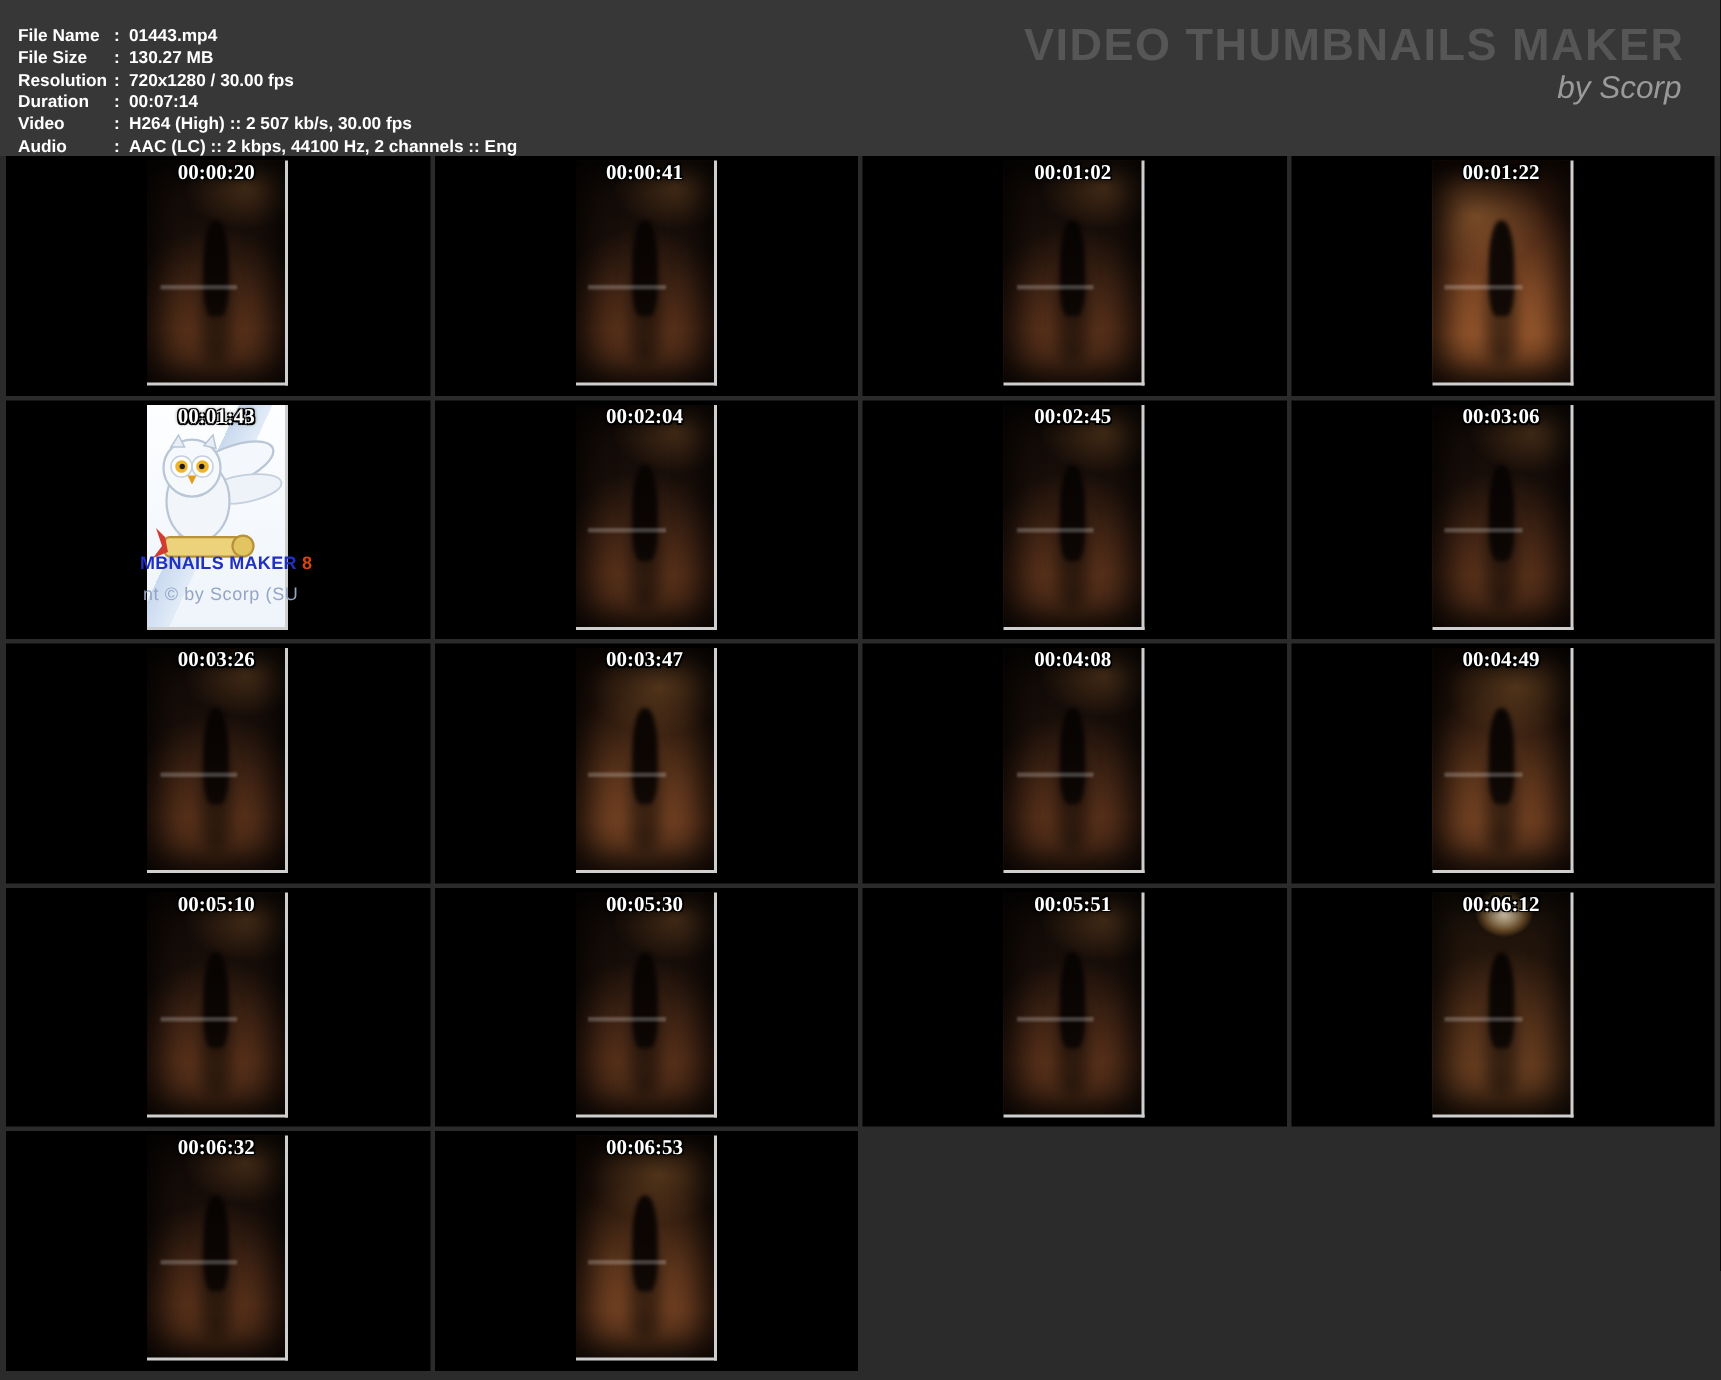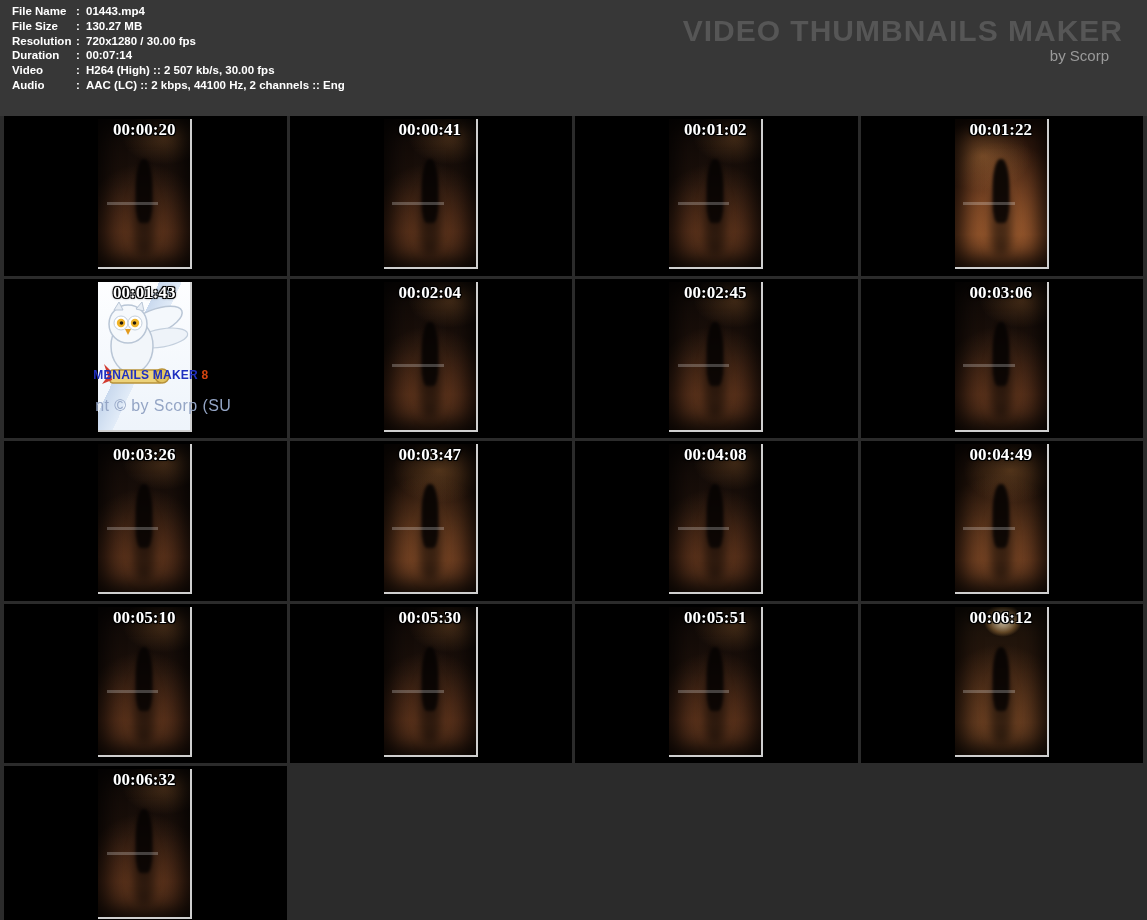--- a/index.html
+++ b/index.html
@@ -2,33 +2,33 @@
 <html><head>
 <meta charset="utf-8">
 <style>
   html,body{margin:0;padding:0;background:#000;}
   .sheet{
     position:relative;width:1147px;height:920px;overflow:hidden;
     font-family:"Liberation Sans",sans-serif;background:#000;
   }
   
   .header{
-    position:relative;box-sizing:border-box;height:116px;background:#373737;
-    padding:4px 0 0 12px;
+    position:relative;box-sizing:border-box;height:104px;background:#373737;
+    padding:17px 0 0 12px;
   }
   .hline{display:flex;line-height:14.8px;font-size:11.5px;font-weight:bold;color:#ffffff;}
   .hlabel{width:64px;}
   .hcolon{width:10px;}
   .hvalue{white-space:nowrap;}
   .logo{position:absolute;top:16px;right:24px;text-align:right;}
   .logo-title{
     font-size:30px;font-weight:bold;letter-spacing:1px;color:#565656;
     white-space:nowrap;line-height:30px;
   }
-  .logo-sub{font-size:15px;color:#9a9a9a;margin-top:1px;margin-right:14px;}
+  .logo-sub{font-size:21px;color:#9a9a9a;margin-top:1px;margin-right:2px;font-style:italic;}
   
   .grid{
     box-sizing:border-box;height:816px;display:grid;
     grid-template-columns:repeat(4,1fr);grid-template-rows:repeat(5,1fr);
     gap:3px;background:#2b2b2b;padding:0 4px 6px 4px;
   }
   .cell{
     position:relative;background:#000;display:flex;justify-content:center;
     align-items:flex-start;padding-top:3px;overflow:hidden;
   }
@@ -66,41 +66,41 @@
       linear-gradient(180deg,#171009 0%,#2a180d 45%,#3b2212 78%,#170d07 100%);
   }
   .v-mid{
     background:
       radial-gradient(65px 45px at 60% 18%, rgba(210,140,70,.30), transparent 72%),
       radial-gradient(90px 100px at 48% 75%, rgba(175,105,55,.55), transparent 80%),
       linear-gradient(180deg,#120a06 0%,#2a170c 48%,#452413 78%,#1b0e08 100%);
   }
   .ts{
     position:absolute;top:1px;left:0;right:0;text-align:center;z-index:4;
-    font-family:"Liberation Serif",serif;font-weight:600;font-size:17px;color:#fff;
+    font-family:"Liberation Serif",serif;font-weight:600;font-size:14px;color:#fff;
     white-space:nowrap;
     text-shadow:-1px -1px 0 #000,1px -1px 0 #000,-1px 1px 0 #000,1px 1px 0 #000,0 0 3px #000;
   }
   
   .logo-frame{
     background:
       linear-gradient(115deg, rgba(201,217,238,0) 38%, #c9d9ee 38%, #e2ecf8 52%, rgba(201,217,238,0) 52%),
       linear-gradient(180deg,#fdfeff 0%,#eef4fb 100%);
     box-shadow:none;
   }
   .logo-frame::before,.logo-frame::after{display:none;}
   .owl{position:absolute;top:12px;left:-6px;}
   .vtm-line1{
-    position:absolute;bottom:48px;left:-5px;right:-2px;white-space:nowrap;
+    position:absolute;bottom:36px;left:-5px;right:-2px;white-space:nowrap;
     font-size:12px;font-weight:bold;color:#2030c0;letter-spacing:.2px;
   }
   .vtm-line1 .accent{color:#d4450f;}
   .vtm-line2{
     position:absolute;bottom:15px;left:-3px;white-space:nowrap;
-    font-size:16px;color:#94a5c5;letter-spacing:.4px;
+    font-size:12px;color:#94a5c5;letter-spacing:.4px;
   }
 </style>
 </head>
 <body>
 
 <div class="sheet">
 
   <div class="header">
     <div class="hline">
       <span class="hlabel">File Name</span>
@@ -243,15 +243,20 @@
     <div class="cell">
       <div class="frame v-glow">
         <span class="ts">00:06:12</span>
       </div>
     </div>
     <div class="cell">
       <div class="frame">
         <span class="ts">00:06:32</span>
       </div>
     </div>
+    <div class="cell">
+      <div class="frame v-mid">
+        <span class="ts">00:06:53</span>
+      </div>
+    </div>
 
   </div>
 </div>
 
 </body></html>

